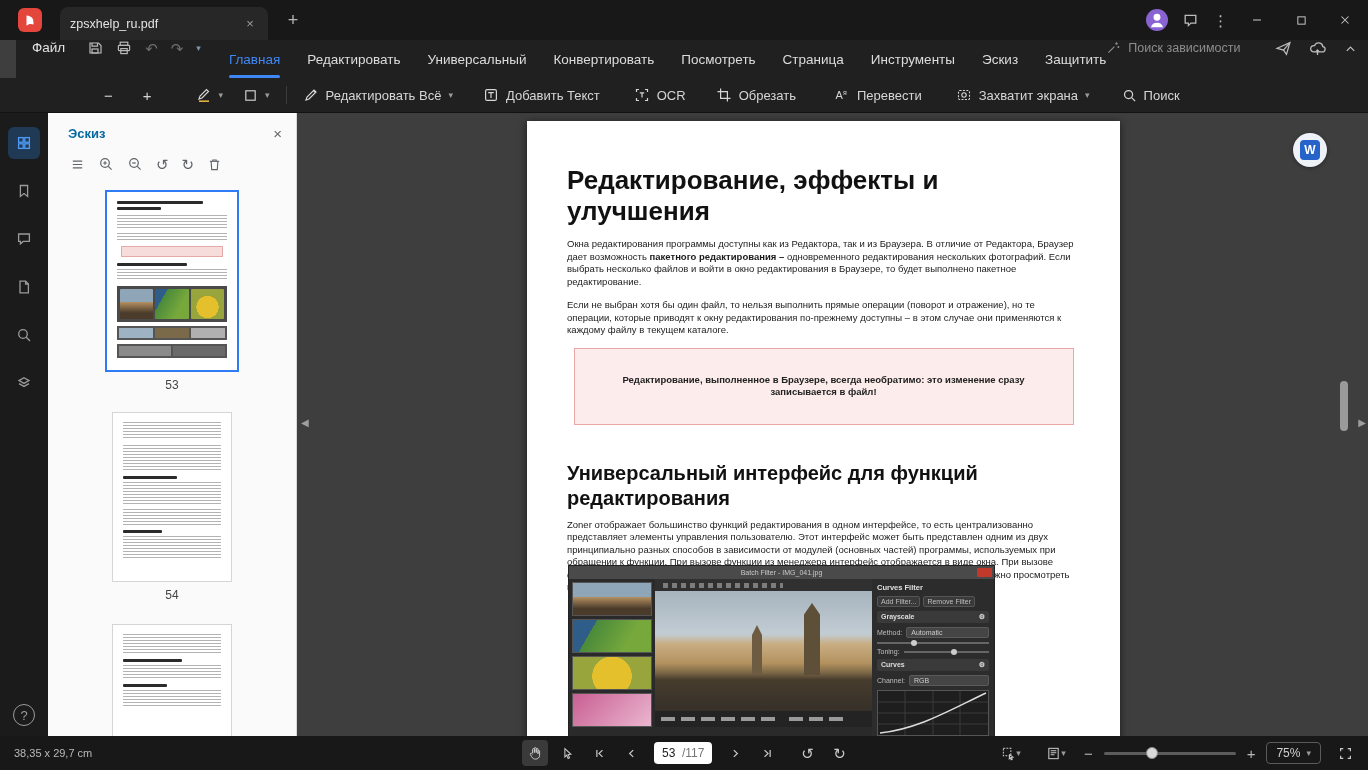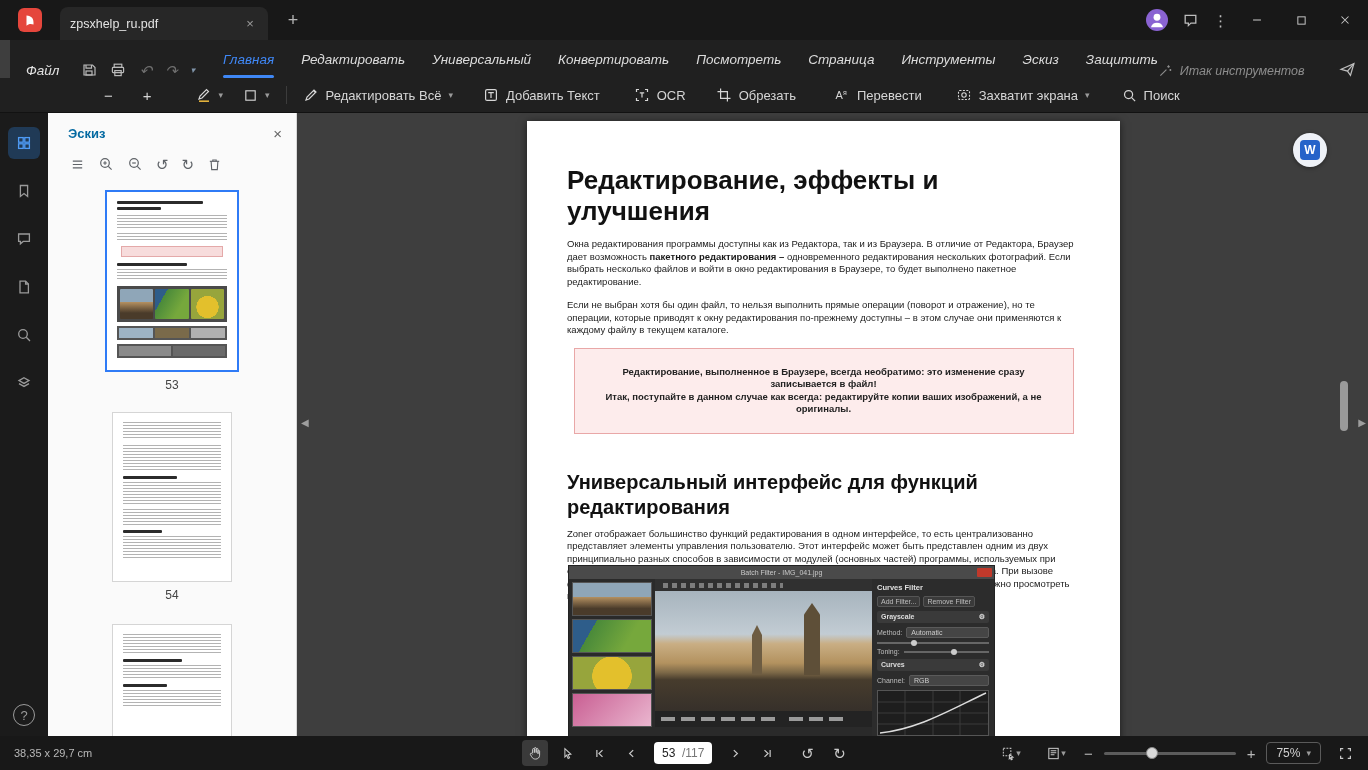--- a/index.html
+++ b/index.html
@@ -14,21 +14,21 @@
   .doc-tab { align-self:flex-end; height:33px; width:208px; margin-left:18px; background:#272727; border-radius:8px 8px 0 0; display:flex; align-items:center; padding:0 10px; }
   .doc-tab .tab-label { flex:1; font-size:12.5px; color:#e3e3e3; white-space:nowrap; overflow:hidden; }
   .tab-close { width:16px; height:16px; color:#9a9a9a; font-size:13px; }
   .newtab { width:22px; height:22px; margin-left:14px; color:#b5b5b5; font-size:18px; }
   .tb-right { margin-left:auto; display:flex; align-items:center; gap:14px; }
   .avatar { width:22px; height:22px; border-radius:50%; background:#8a63d2; }
   .glyph { color:#bdbdbd; }
   .win-btn { width:30px; height:28px; color:#c7c7c7; }
 
   
-  .menubar { position:absolute; left:10px; top:40px; right:0; height:38px; background:#202020; display:flex; align-items:flex-end; padding:0 16px;font-style:italic; }
+  .menubar { position:absolute; left:16px; top:40px; right:0; height:38px; background:#202020; display:flex; align-items:flex-start; padding:0 16px; }
   .menu-file { font-size:13.5px; color:#e4e4e4; }
   .quick-icons { display:flex; align-items:center; gap:13px; margin-left:22px; color:#b9b9b9; }
   .dim { color:#6f6f6f; }
   .menu-tabs { display:flex; gap:27px; margin-left:28px; font-size:13.5px; color:#dcdcdc; height:100%; }
   .mtab { display:flex; align-items:center; position:relative; white-space:nowrap; }
   .mtab.active { color:#3f87f5; }
   .mtab.active::after { content:""; position:absolute; left:0; right:0; bottom:0; height:3px; background:#3f87f5; border-radius:2px; }
   .tool-search { margin-left:auto; display:flex; align-items:center; gap:7px; color:#8d8d8d; font-size:12.5px; white-space:nowrap; }
   .mb-right { display:flex; align-items:center; gap:17px; margin-left:34px; margin-right:4px; color:#bdbdbd; }
 
@@ -62,21 +62,21 @@
   .m-shot { height:36px; background:#4a4a4a; margin-bottom:4px; display:flex; gap:2px; padding:3px; }
   .m-shot .ph { flex:1; border-radius:1px; }
   .m-darkrow { height:14px; background:#555; margin-bottom:4px; display:flex; gap:2px; padding:2px; }
   .m-darkrow .ph { flex:1; }
 
   
   .content { position:absolute; left:297px; top:113px; right:0; bottom:34px; background:#3e3e3e; overflow:hidden; }
   .pdf-page { position:absolute; left:230px; top:8px; width:593px; height:700px; background:#fff; box-shadow:0 1px 8px rgba(0,0,0,.55); overflow:hidden; padding:0 40px; color:#1a1a1a; }
   .doc-h1 { margin-top:44px; font-size:26px; line-height:31px; font-weight:bold; max-width:440px; color:#111; }
   .doc-p { margin-top:11px; font-size:9.5px; line-height:12.5px; }
-  .warnbox { margin:11px auto 0; width:500px; background:#fdecec; border:1px solid #e9a7a7; padding:17px 14px; font-size:9.5px; line-height:12.5px; font-weight:bold; text-align:center; color:#222; }
+  .warnbox { margin:11px auto 0; width:500px; background:#fdecec; border:1px solid #e9a7a7; padding:25px 14px; font-size:9.5px; line-height:12.5px; font-weight:bold; text-align:center; color:#222; }
   .doc-h2 { margin-top:36px; font-size:20px; line-height:25px; font-weight:bold; color:#111; }
   .doc-p3 { margin-top:8px; font-size:9.5px; line-height:12.5px; }
 
   
   .shot { position:absolute; left:41px; top:444px; width:427px; height:260px; background:#333; display:flex; flex-direction:column; border:1px solid #222; }
   .shot-title { height:13px; background:#4a4a4a; color:#c9c9c9; font-size:7px; line-height:13px; text-align:center; position:relative; }
   .shot-x { position:absolute; right:2px; top:2px; width:15px; height:9px; background:#c0392b; border-radius:1px; }
   .shot-cols { flex:1; display:flex; min-height:0; }
   .shot-left { width:86px; background:#2a2a2a; padding:3px; display:flex; flex-direction:column; gap:3px; overflow:hidden; }
   .shot-left .sth { height:34px; border:1px solid #555; flex:0 0 auto; }
@@ -200,21 +200,21 @@
     <span class="mtab">Защитить</span>
   </nav>
   <div class="tool-search">
     <span class="btn">
       <svg width="15" height="15" viewBox="0 0 16 16" stroke="currentColor" fill="none" stroke-width="1.2">
           <path d="M2.5 13.5L9 7"></path>
           <path d="M11.2 2.5v2.6M9.9 3.8h2.6"></path>
           <path d="M13.2 6.4v2M12.2 7.4h2"></path>
         </svg>
     </span>
-    <span>Итак инструментов</span>
+    <span>Поиск зависимости</span>
   </div>
   <div class="mb-right">
     <span class="btn">
       <svg width="17" height="17" viewBox="0 0 16 16" stroke="currentColor" fill="none" stroke-width="1.2">
           <path d="M2 7.8L14 2.5 10.8 13.5 8 9.5z"></path>
           <path d="M14 2.5L8 9.5"></path>
         </svg>
     </span>
     <span class="btn">
       <svg width="17" height="17" viewBox="0 0 16 16" stroke="currentColor" fill="none" stroke-width="1.2">
@@ -427,21 +427,20 @@
   </div>
 </div>
 
 <div class="content">
   <div class="pdf-page">
     <h1 class="doc-h1">Редактирование, эффекты и улучшения</h1>
     <p class="doc-p"><span>Окна редактирования программы доступны как из Редактора, так и из Браузера. В отличие от Редактора, Браузер дает возможность </span><b>пакетного редактирования –</b><span> одновременного редактирования нескольких фотографий. Если выбрать несколько файлов и войти в окно редактирования в Браузере, то будет выполнено пакетное редактирование.</span></p>
     <p class="doc-p">Если не выбран хотя бы один файл, то нельзя выполнить прямые операции (поворот и отражение), но те операции, которые приводят к окну редактирования по-прежнему доступны – в этом случае они применяются к каждому файлу в текущем каталоге.</p>
     <div class="warnbox">
       <div>Редактирование, выполненное в Браузере, всегда необратимо: это изменение сразу записывается в файл!</div>
-      <div>Итак, поступайте в данном случае как всегда: редактируйте копии ваших изображений, а не оригиналы.</div>
     </div>
     <h2 class="doc-h2">Универсальный интерфейс для функций редактирования</h2>
     <p class="doc-p3">Zoner отображает большинство функций редактирования в одном интерфейсе, то есть централизованно представляет элементы управления пользователю. Этот интерфейс может быть представлен одним из двух принципиально разных способов в зависимости от модулей (основных частей) программы, используемых при обращении к функции. При вызове функции из менеджера интерфейс отображается в виде окна. При вызове функции из редактора интерфейс "теряет" области предварительного просмотра (изменения можно просмотреть непосредственно на изображении) и отображается на боковой панели.</p>
 
     <div class="shot">
       <div class="shot-title">Batch Filter - IMG_041.jpg</div>
       <div class="shot-x"></div>
       <div class="shot-cols">
         <div class="shot-left">
           <div class="sth" style="background:linear-gradient(180deg,#8fa6b8 45%,#b08d5f 45%,#4a3b2a 80%)"></div>

